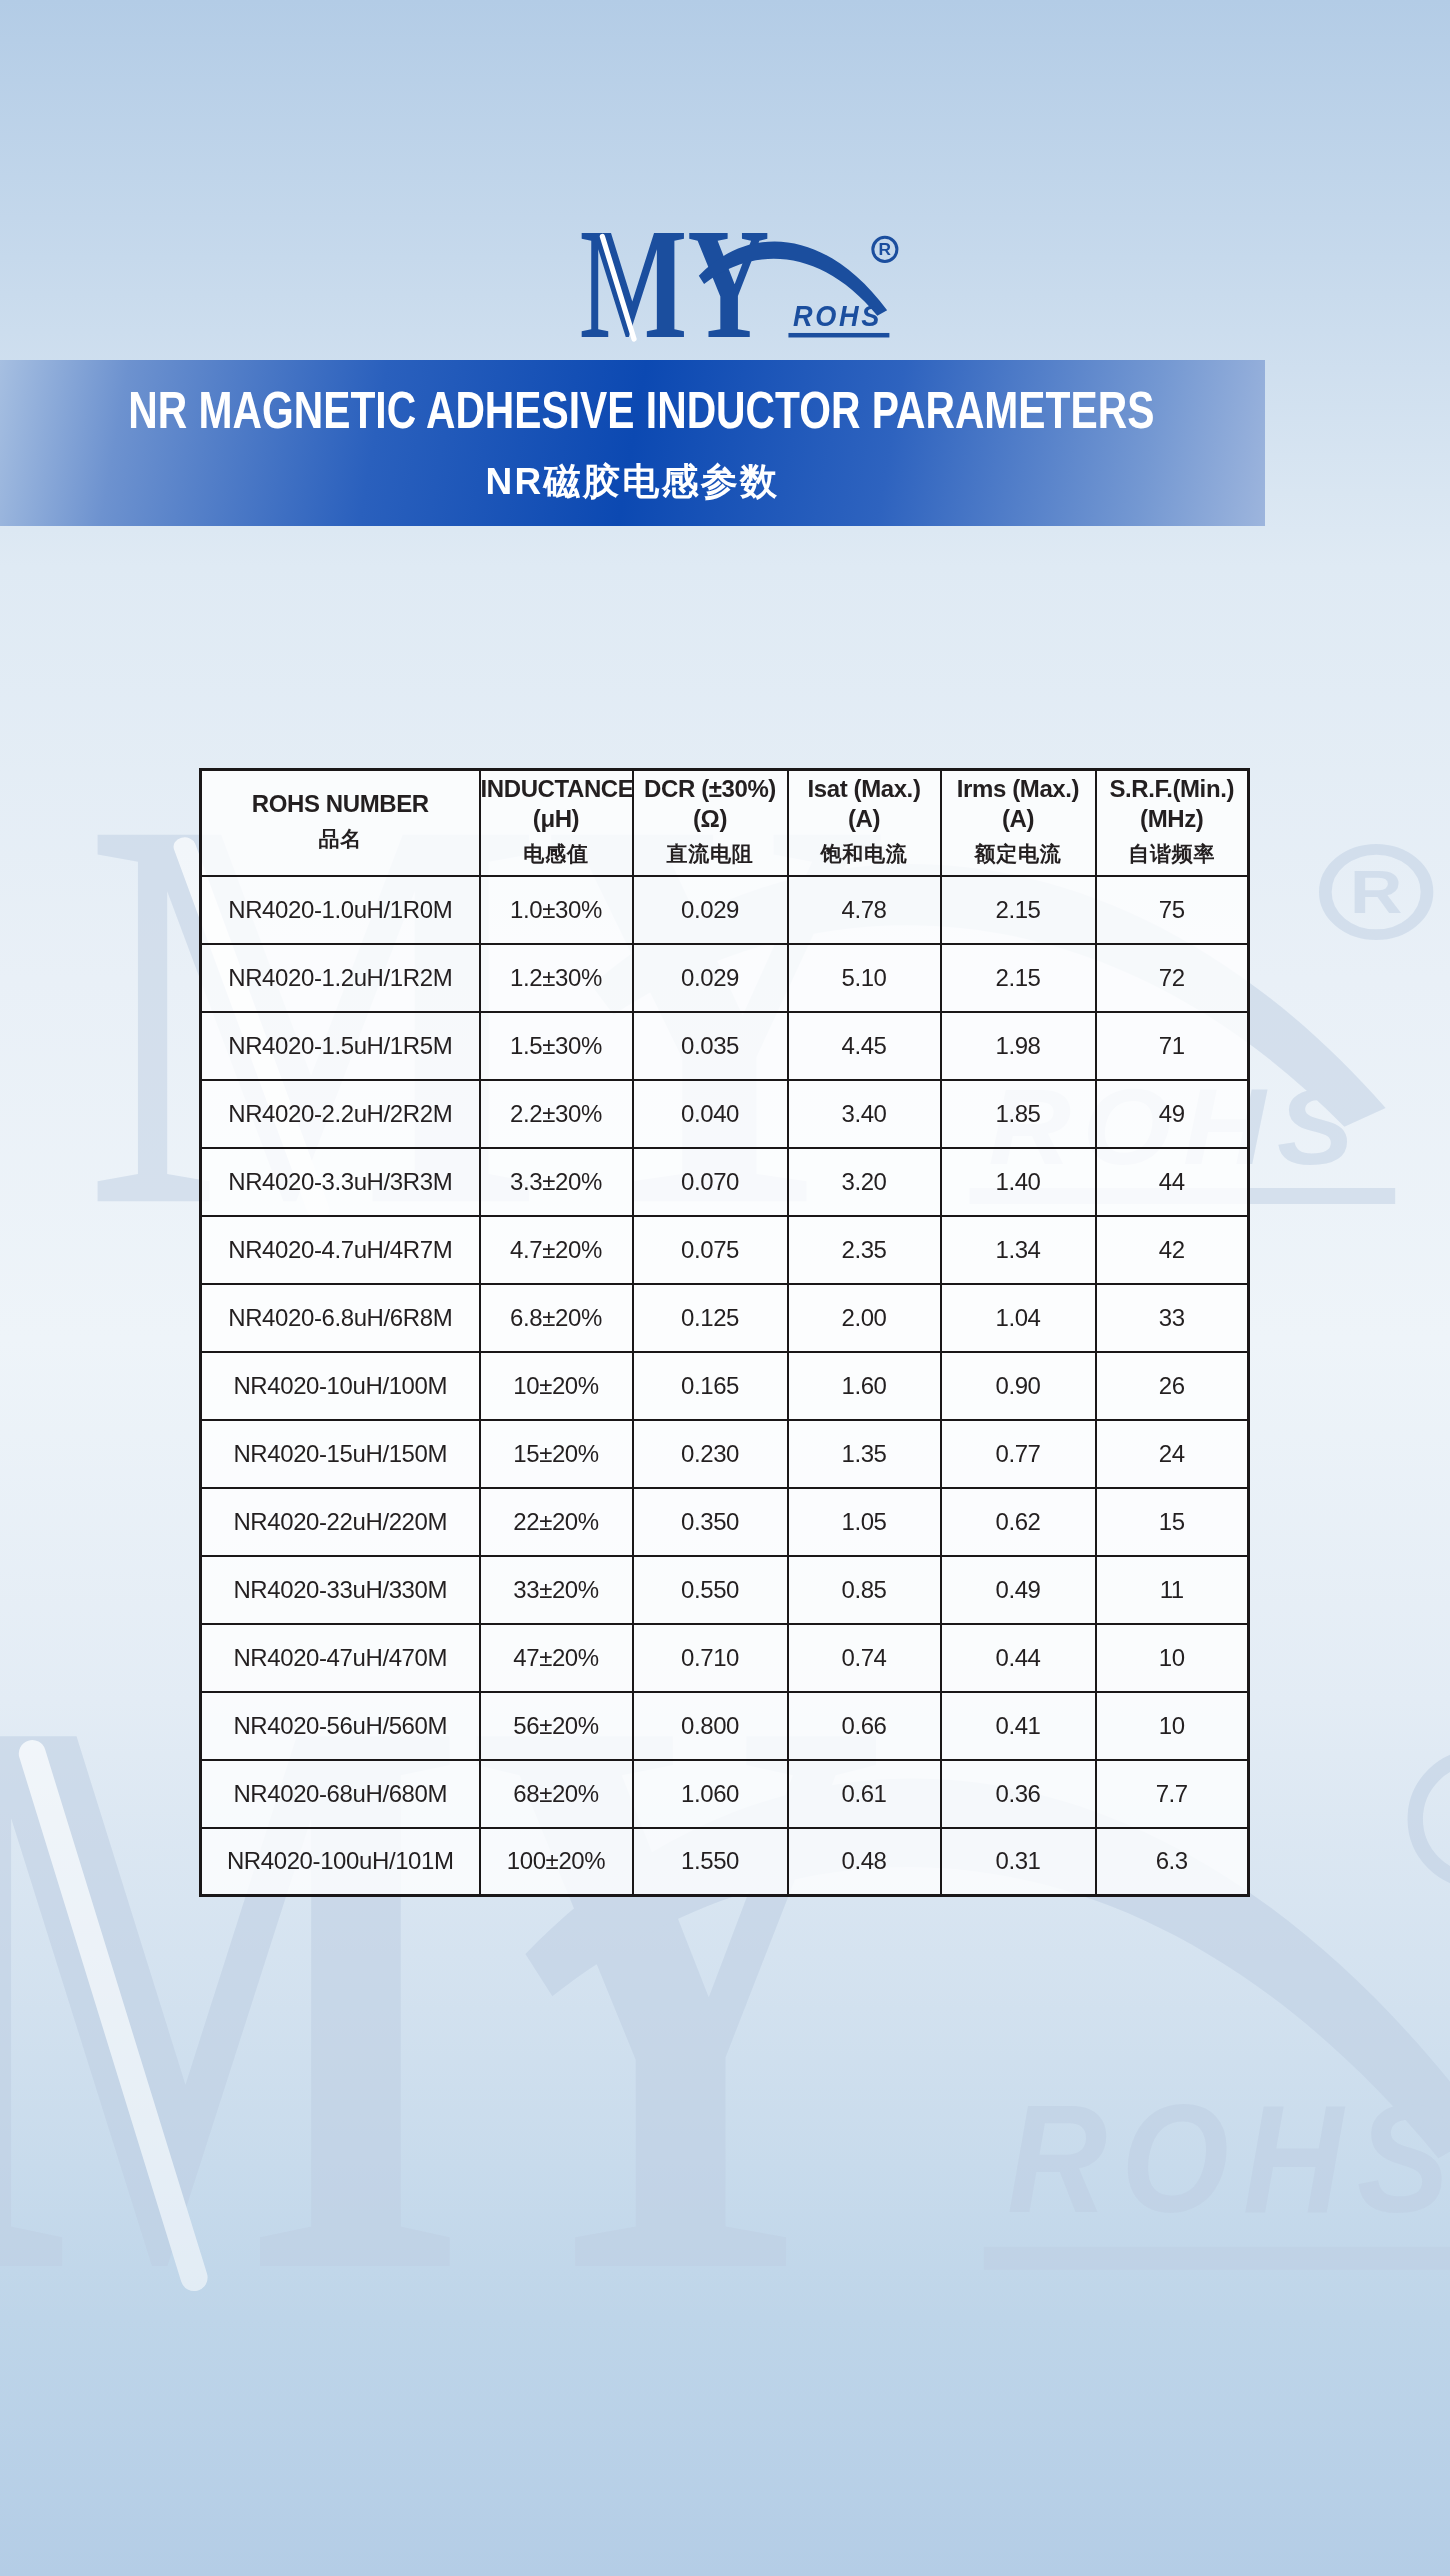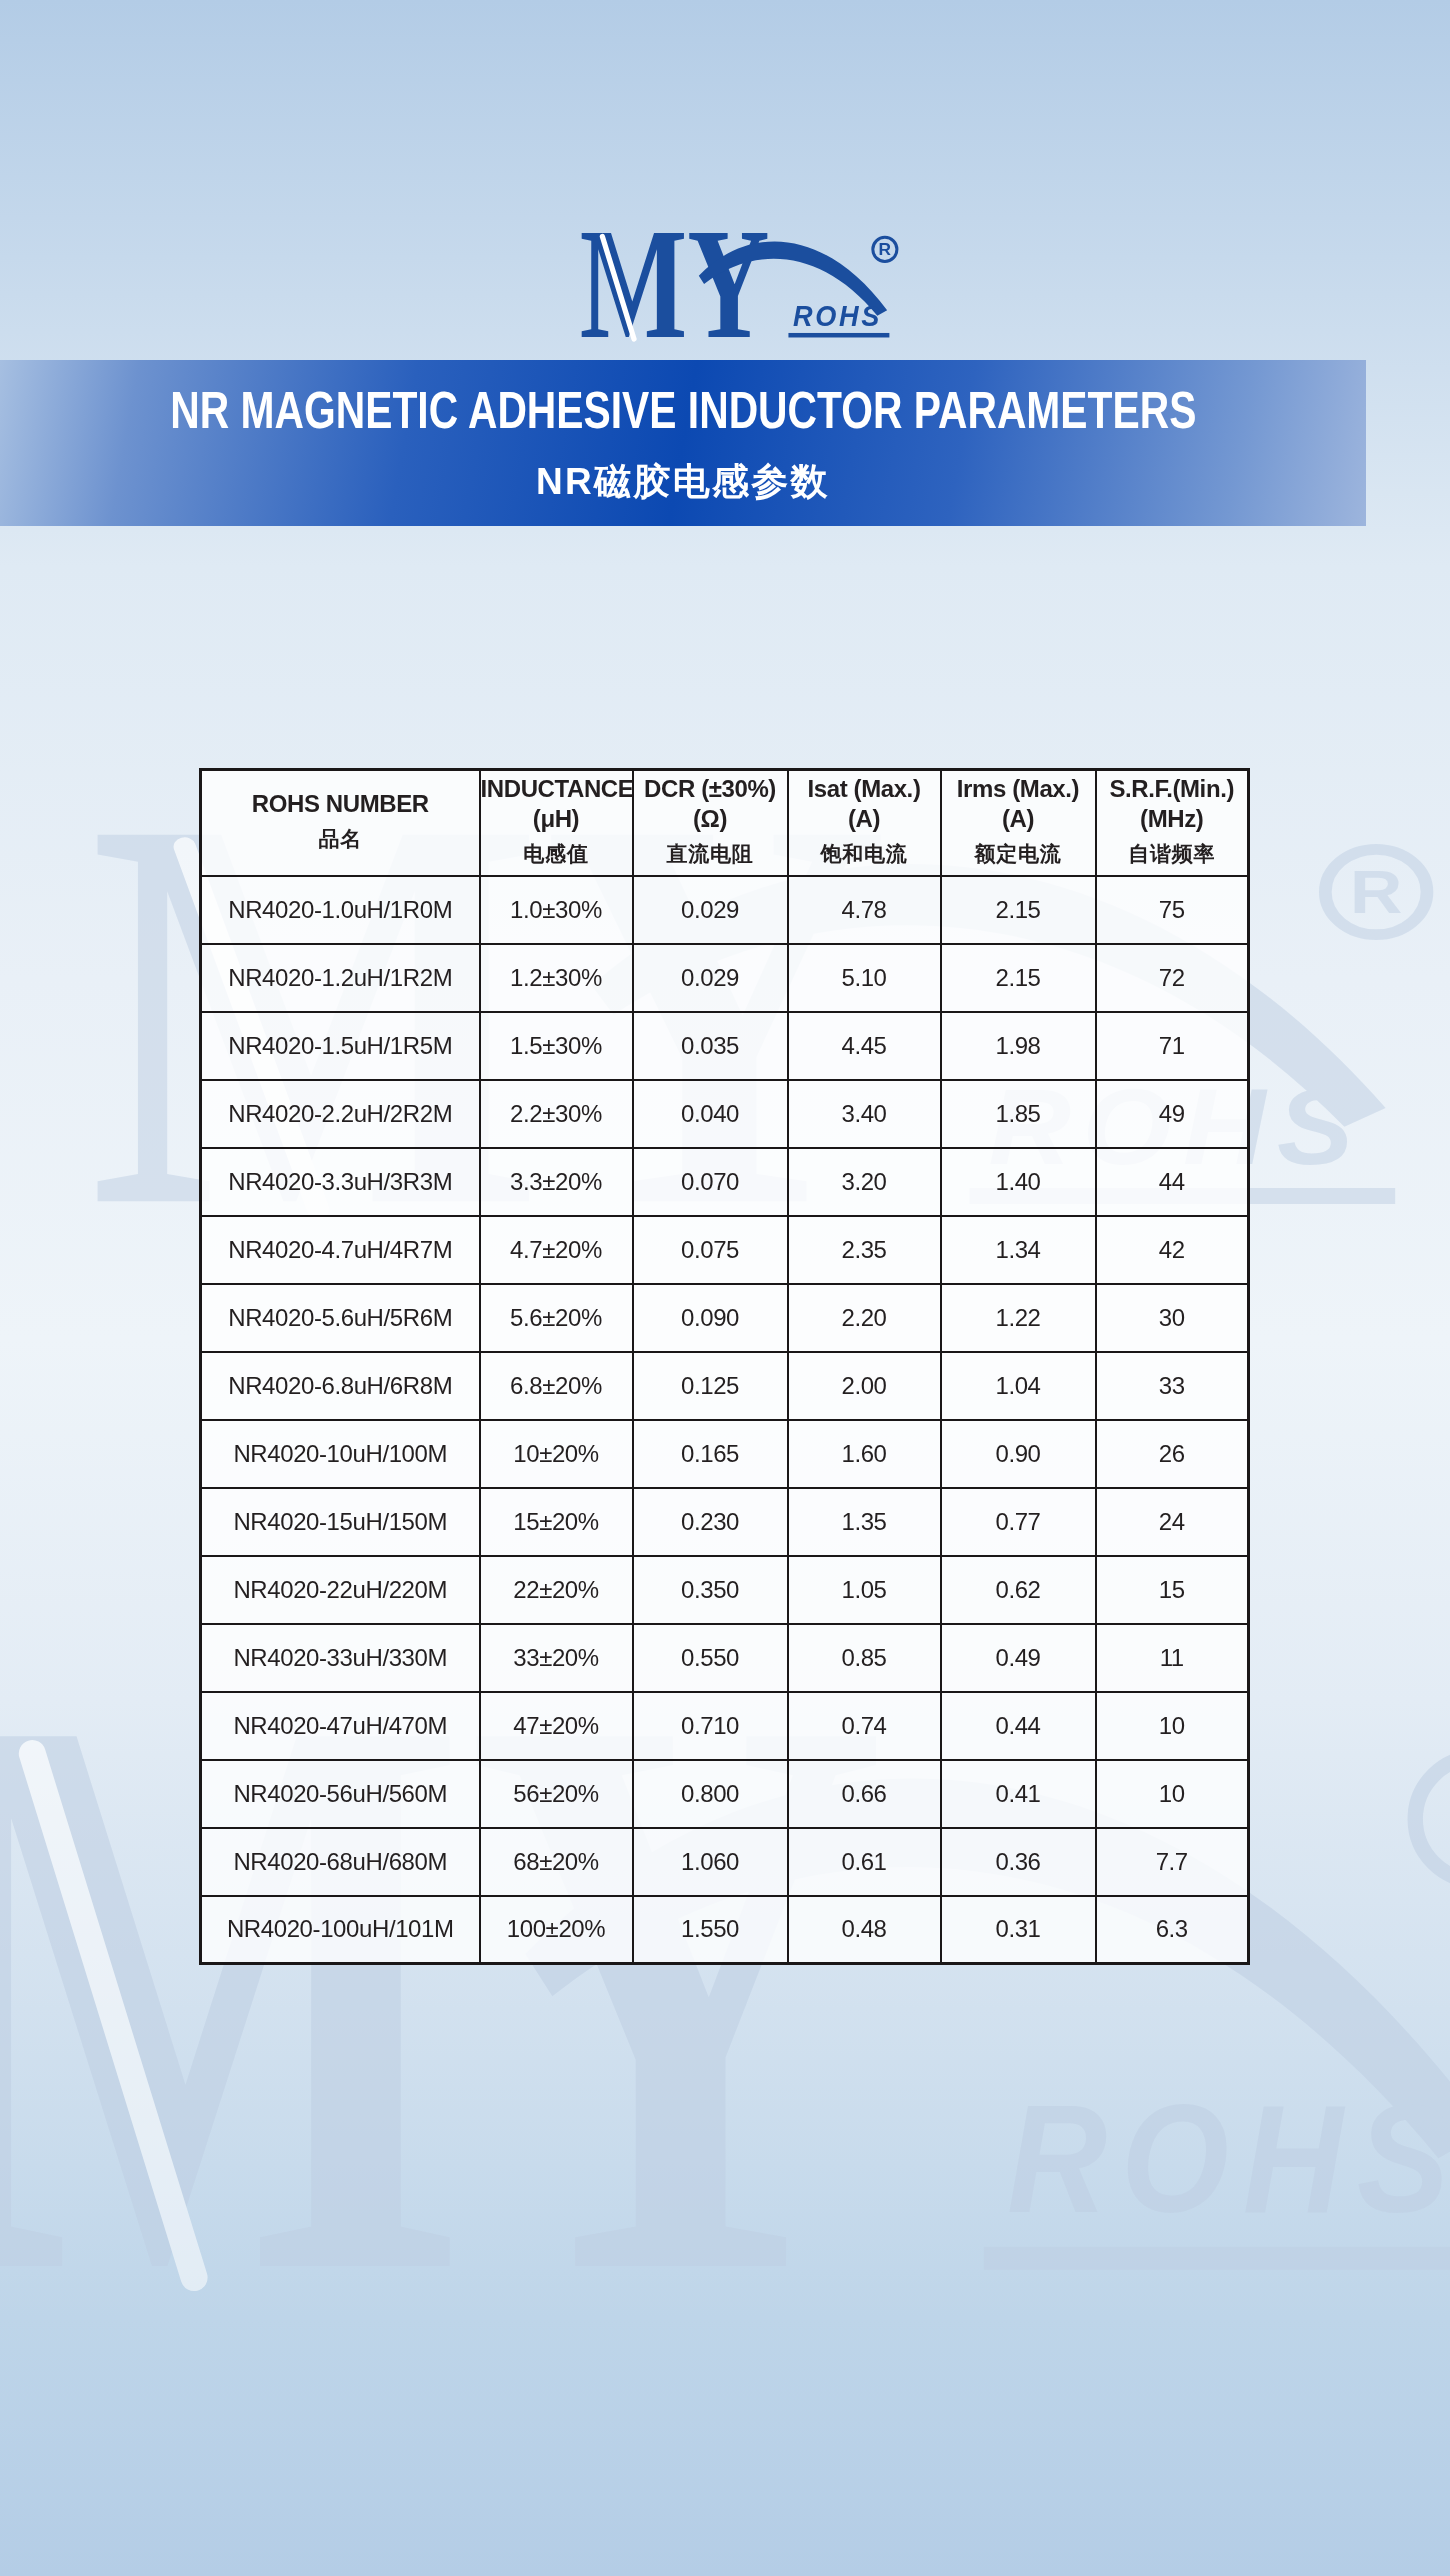--- a/index.html
+++ b/index.html
@@ -38,21 +38,21 @@
     color:#1b4e9e;z-index:5;
   }
 
   
   .wm{position:absolute;color:#bfcfe3;z-index:1}
   .wm-upper{left:83px;top:820px;width:1398px;height:400px;opacity:.5}
   .wm-lower{left:-91px;top:1715px;width:1695px;height:578px;opacity:.55}
 
   
   .banner{
-    position:absolute;left:0;top:360px;width:1366px;height:166px;z-index:4;
+    position:absolute;left:0;top:360px;width:1265px;height:166px;z-index:4;
     background:linear-gradient(100deg,
       #a6bfe1 0%, #6d92cf 10%, #2a60bd 30%, #0c49b2 50%,
       #2e63bf 70%, #7498d2 90%, #9db5dd 100%);
     color:#ffffff;text-align:center;
   }
   .banner-en{margin-top:23px;line-height:56px;white-space:nowrap}
   .banner-en span{
     display:inline-block;transform:scaleX(0.8);transform-origin:center;
     font-size:51px;font-weight:700;
   }
@@ -202,28 +202,20 @@
         </tr>
         <tr>
           <td>NR4020-4.7uH/4R7M</td>
           <td>4.7±20%</td>
           <td>0.075</td>
           <td>2.35</td>
           <td>1.34</td>
           <td>42</td>
         </tr>
         <tr>
-          <td>NR4020-5.6uH/5R6M</td>
-          <td>5.6±20%</td>
-          <td>0.090</td>
-          <td>2.20</td>
-          <td>1.22</td>
-          <td>30</td>
-        </tr>
-        <tr>
           <td>NR4020-6.8uH/6R8M</td>
           <td>6.8±20%</td>
           <td>0.125</td>
           <td>2.00</td>
           <td>1.04</td>
           <td>33</td>
         </tr>
         <tr>
           <td>NR4020-10uH/100M</td>
           <td>10±20%</td>

